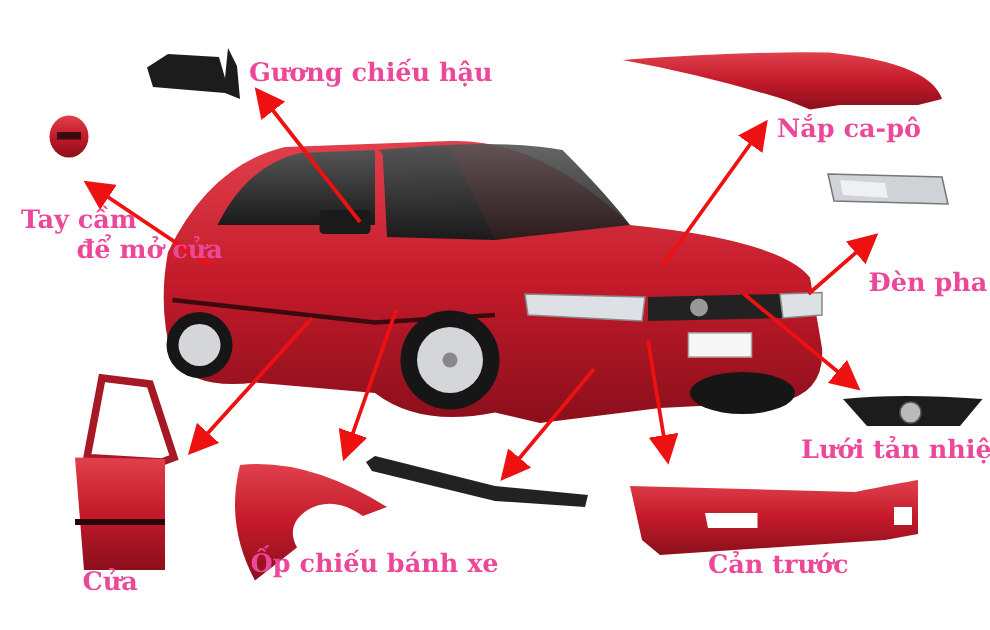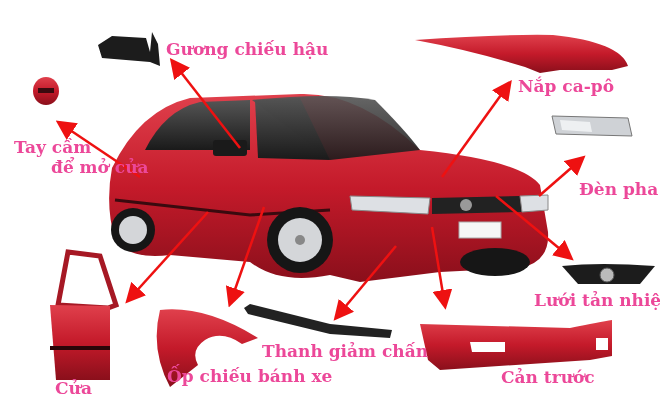--- a/index.html
+++ b/index.html
@@ -103,17 +103,16 @@
     <line x1="432" y1="227" x2="444" y2="300" marker-end="url(#ah)"></line>
   </g>
 </svg>
 
 <div class="label" style="left:166px;top:39px;">Gương chiếu hậu</div>
 <div class="label" style="left:518px;top:76px;text-align:right;">Nắp ca-pô</div>
 <div class="label" style="left:14px;top:137px;">Tay cầm</div>
 <div class="label" style="left:14px;top:157px;margin-left:37px;">để mở cửa</div>
 <div class="label" style="left:579px;top:140px;margin-top:39px;">Đèn pha</div>
 <div class="label" style="left:534px;top:290px;">Lưới tản nhiệt</div>
-<div class="label" style="left:262px;top:341px;">Thanh giảm chấn</div>
-<div class="label" style="left:501px;top:367px;">Cản trước</div>
+<div class="label" style="left:472px;top:367px;">Cản trước</div>
 <div class="label" style="left:167px;top:366px;">Ốp chiếu bánh xe</div>
 <div class="label" style="left:55px;top:378px;">Cửa</div>
 </div>
 
 </body></html>

